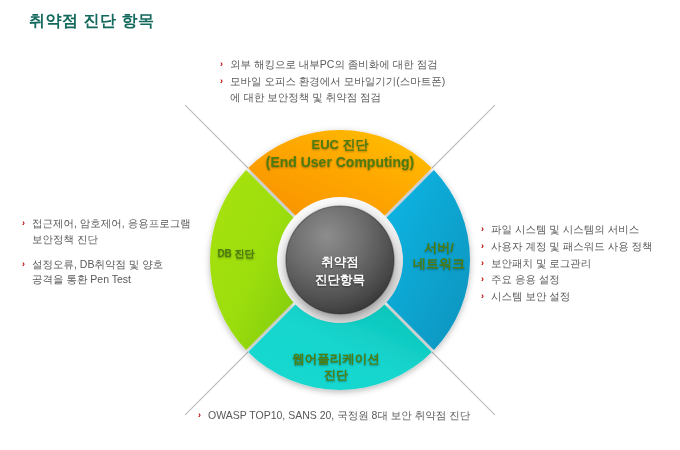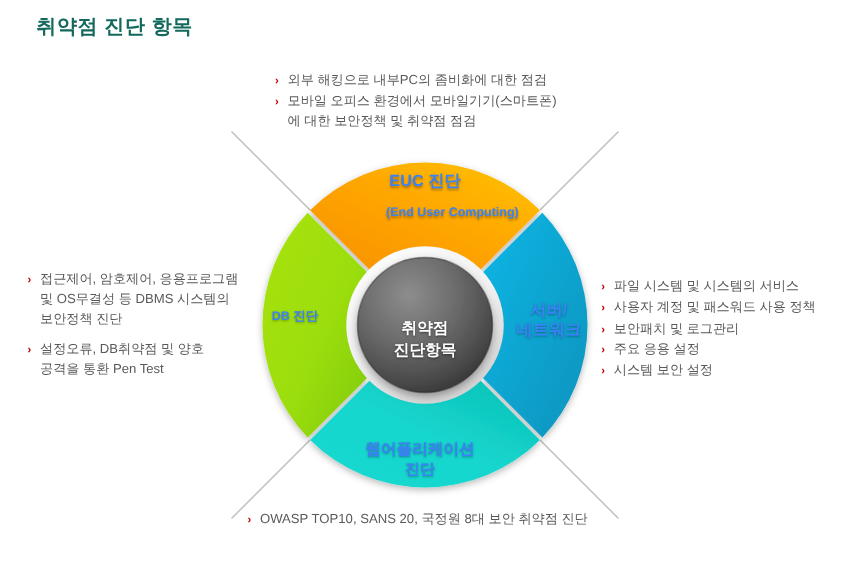--- a/index.html
+++ b/index.html
@@ -17,27 +17,27 @@
     font-size:16px;font-weight:bold;
     color:#12695c;letter-spacing:.5px;
     white-space:nowrap;
   }
 
   
   #donut{position:absolute;left:185px;top:105px;width:310px;height:310px;}
 
   
   .seg-label{
-    position:absolute;color:#3b82f6;font-weight:bold;
+    position:absolute;color:#4d7c0f;font-weight:bold;
     text-align:center;line-height:1.22;
     text-shadow:0 1px 2px rgba(0,0,0,.35);
     white-space:nowrap;pointer-events:none;
   }
   #lbl-euc{left:265px;top:137px;width:150px;font-size:13px;}
-  #lbl-euc .sub{display:block;font-size:10px;font-weight:bold;margin-top:12px;text-align:right;}
+  #lbl-euc .sub{display:block;font-size:14px;font-weight:bold;margin-top:1px;}
   #lbl-server{left:398px;top:240px;width:82px;font-size:13px;text-align:center;}
   #lbl-db{left:196px;top:248px;width:80px;font-size:10px;}
   #lbl-web{left:255px;top:352px;width:162px;font-size:12.5px;}
   #lbl-web .sub{display:block;font-size:12px;margin-top:1px;}
 
   
   #hub-text{
     position:absolute;left:285px;top:253px;width:110px;
     text-align:center;color:#ffffff;font-size:12.5px;font-weight:bold;
     line-height:1.45;text-shadow:0 1px 2px rgba(0,0,0,.5);
@@ -165,21 +165,20 @@
         <span class="cont">에 대한 보안정책 및 취약점 점검</span>
       </li>
     </ul>
   </div>
 
   <div class="note" id="note-left">
     <ul>
       <li>
         <span class="b">›</span>
         <span>접근제어, 암호제어, 응용프로그램</span>
-        <span class="cont">및 OS무결성 등 DBMS 시스템의</span>
         <span class="cont">보안정책 진단</span>
       </li>
       <li class="gap">
         <span class="b">›</span>
         <span>설정오류, DB취약점 및 양호</span>
         <span class="cont">공격을 통환 Pen Test</span>
       </li>
     </ul>
   </div>
 

